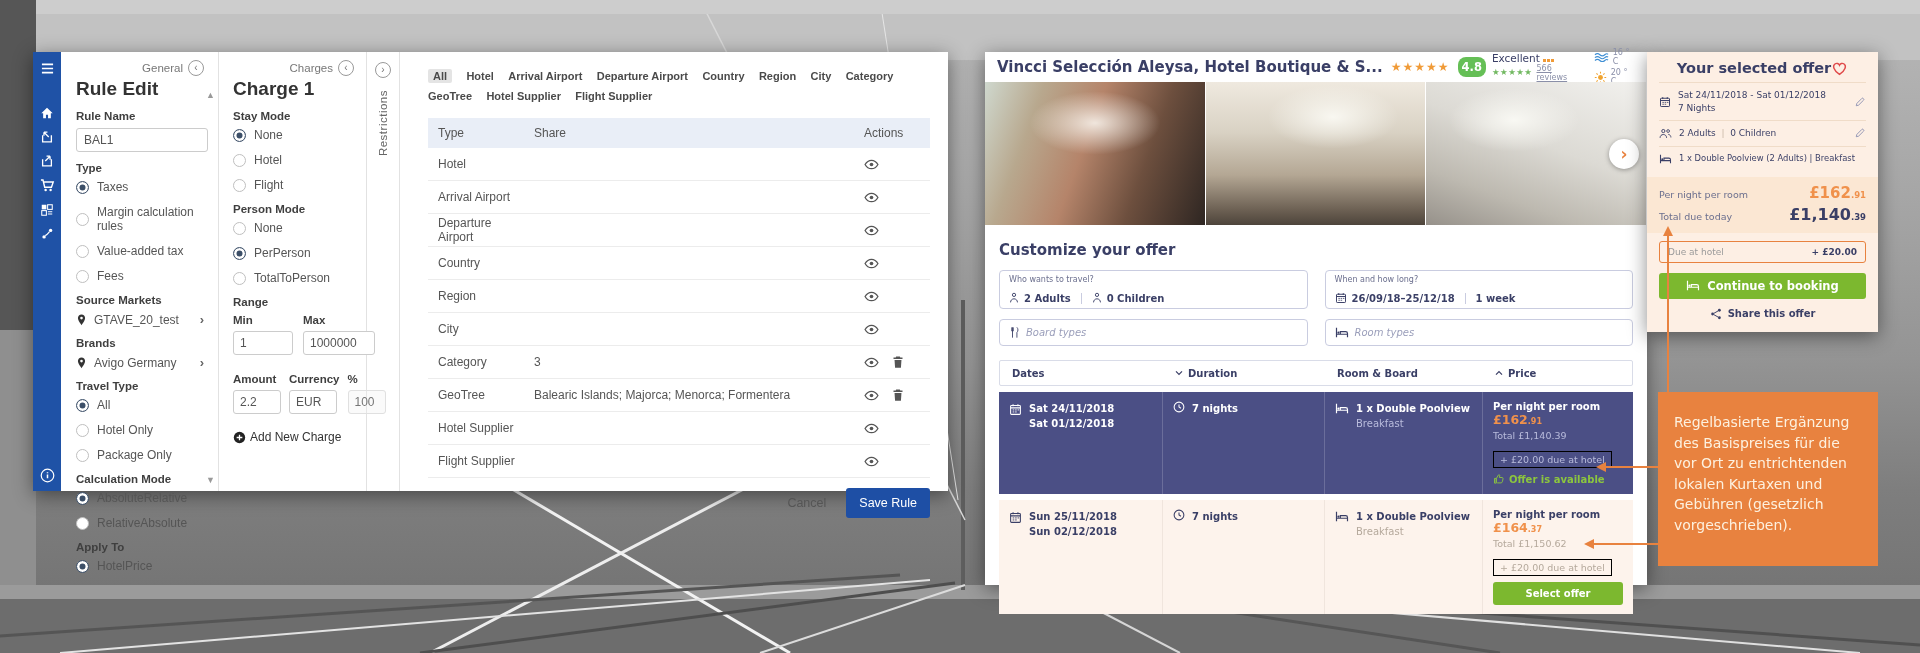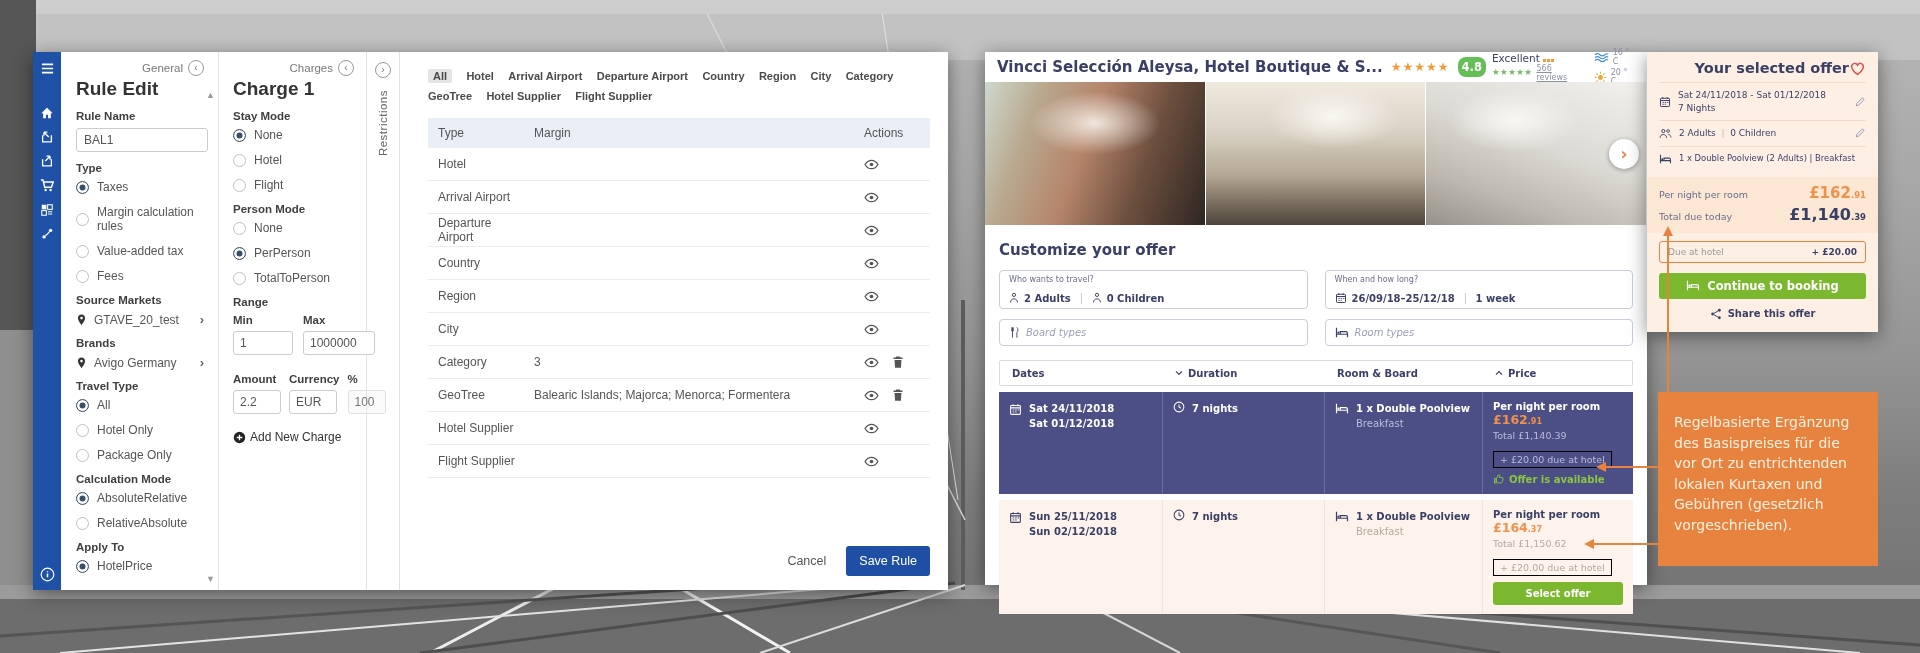--- a/index.html
+++ b/index.html
@@ -1,20 +1,20 @@
 <!DOCTYPE html>
 <html><head>
 <meta charset="utf-8">
 <style>
   html,body{margin:0;padding:0;background:#777;}
   .stage{position:relative;width:1920px;height:653px;overflow:hidden;
          font-family:"Liberation Sans",sans-serif;background:linear-gradient(180deg,#c7c7c7 0%,#b3b3b3 8%,#a6a6a6 30%,#949494 55%,#7e7e7e 75%,#6f6f6f 100%);}
   .bg-svg{position:absolute;left:0;top:0;}
   
-  .rule-window{position:absolute;left:33px;top:52px;width:915px;height:538px;display:flex;
+  .rule-window{position:absolute;left:33px;top:52px;width:915px;height:439px;display:flex;
                background:#fff;box-shadow:0 4px 18px rgba(0,0,0,.45);font-size:12px;color:#555;}
   .app-rail{width:28px;background:#1f52a6;display:flex;flex-direction:column;align-items:center;padding:10px 0 8px;}
   .app-rail .top-ic{margin-bottom:26px;}
   .app-rail .nav-ic{margin:5px 0;cursor:pointer;}
   .app-rail .spacer{flex:1;}
   .panel{border-right:1px solid #e2e2e2;box-sizing:border-box;position:relative;}
   .gpanel{width:158px;padding:8px 14px 8px 15px;}
   .cpanel{width:148px;padding:8px 12px 8px 14px;}
   .phead{display:flex;justify-content:flex-end;align-items:center;gap:5px;color:#777;font-size:11.5px;margin-bottom:2px;}
   .circ{display:inline-flex;align-items:center;justify-content:center;width:14px;height:14px;border:1px solid #999;
@@ -104,21 +104,21 @@
   .amt{color:#f0914b;font-size:12.5px;font-weight:bold;}
   .amt .cents{font-size:8px;}
   .totline{margin-top:3px;font-size:9.5px;}
   .duebox{display:inline-block;border:1px solid #000000;padding:2px 6px;margin-top:10px;font-size:9.5px;}
   .avail{display:flex;align-items:center;gap:4px;color:#8cc63e;font-weight:bold;font-size:10px;margin-top:5px;}
   .selbtn{display:block;margin-top:6px;background:#7cb82f;color:#fff;text-align:center;font-weight:bold;
           font-size:10px;padding:6px 4px;border-radius:3px;cursor:pointer;}
   
   .offer-panel{position:absolute;left:1647px;top:52px;width:231px;background:#fdefe4;box-shadow:0 4px 18px rgba(0,0,0,.45);
                font-family:"DejaVu Sans",sans-serif;color:#3a3f66;padding:8px 12px 12px;box-sizing:border-box;}
-  .op-title{display:flex;justify-content:flex-end;align-items:center;font-size:14.5px;font-weight:bold;margin-bottom:6px;}
+  .op-title{display:flex;justify-content:center;align-items:center;font-size:14.5px;font-weight:bold;margin-bottom:6px;}
   .op-row{display:flex;align-items:center;gap:7px;padding:6px 0;border-top:1px solid #f0dcc8;font-size:9px;}
   .op-row .grow{flex:1;line-height:1.4;}
   .op-prices{background:#fbe7d3;margin:6px -12px 0;padding:4px 12px 6px;}
   .op-pr{display:flex;justify-content:space-between;align-items:baseline;margin:3px 0;}
   .op-pl{font-size:9.5px;color:#6b6f8e;}
   .op-big{color:#f0914b;font-size:15px;font-weight:bold;}
   .op-big2{color:#3a3f66;font-size:16px;font-weight:bold;}
   .op-cents{font-size:8.5px;}
   .op-due{margin-top:8px;border:1.5px solid #e8823f;border-radius:3px;padding:5px 8px;display:flex;
           justify-content:space-between;align-items:center;font-size:9px;}
@@ -368,21 +368,21 @@
         <span class="chip">City</span>
         <span class="chip">Category</span>
         <span class="chip">GeoTree</span>
         <span class="chip">Hotel Supplier</span>
         <span class="chip">Flight Supplier</span>
       </div>
 
       <div class="rtable">
         <div class="trow head">
           <div>Type</div>
-          <div>Margin</div>
+          <div>Share</div>
           <div>Actions</div>
         </div>
 
         <div class="trow">
           <div>Hotel</div>
           <div></div>
           <div class="acts">
               <svg class="ic" width="15" height="11" viewBox="0 0 16 12">
                 <path d="M1 6s2.6-4.6 7-4.6S15 6 15 6s-2.6 4.6-7 4.6S1 6 1 6Z" fill="none" stroke="#555" stroke-width="1.4"></path>
                 <circle cx="8" cy="6" r="2" fill="#555"></circle>

